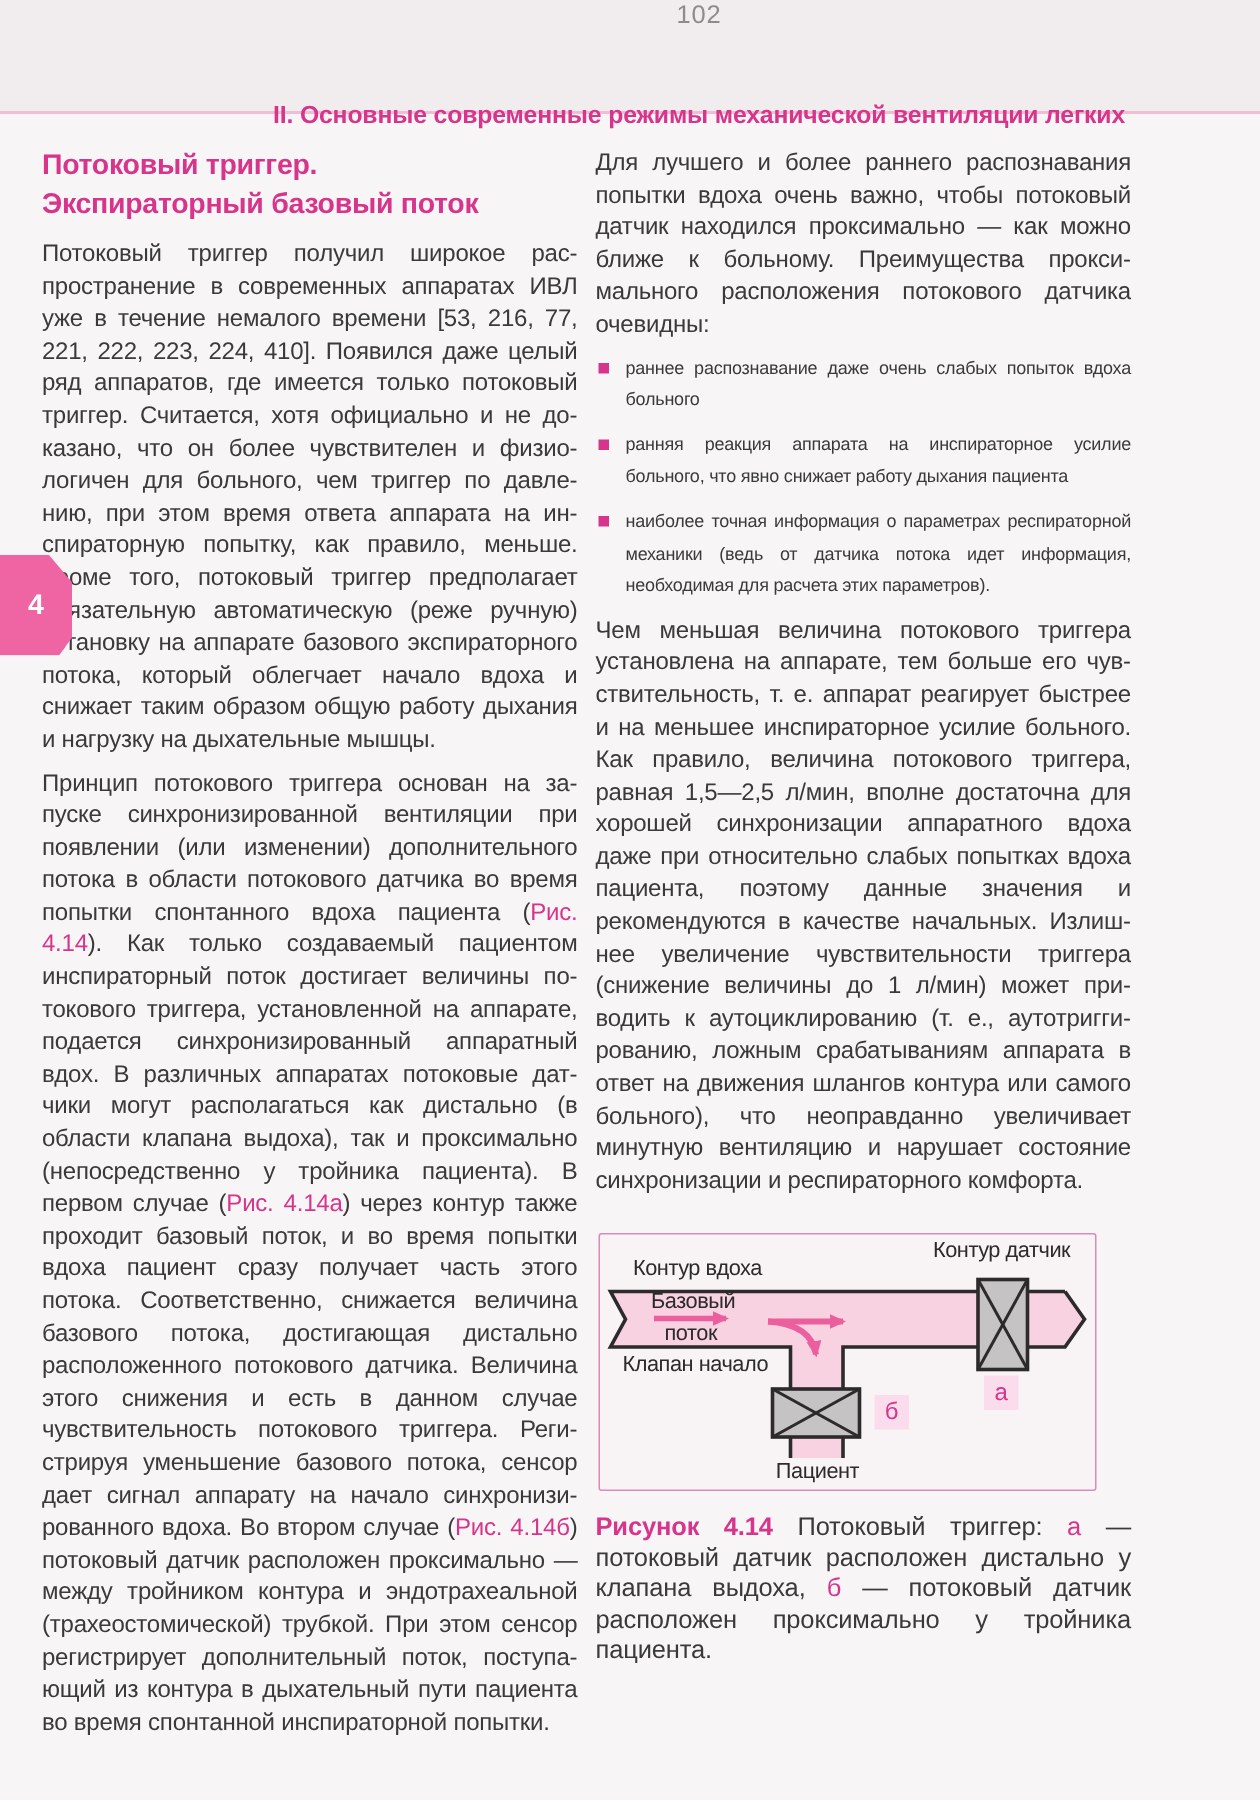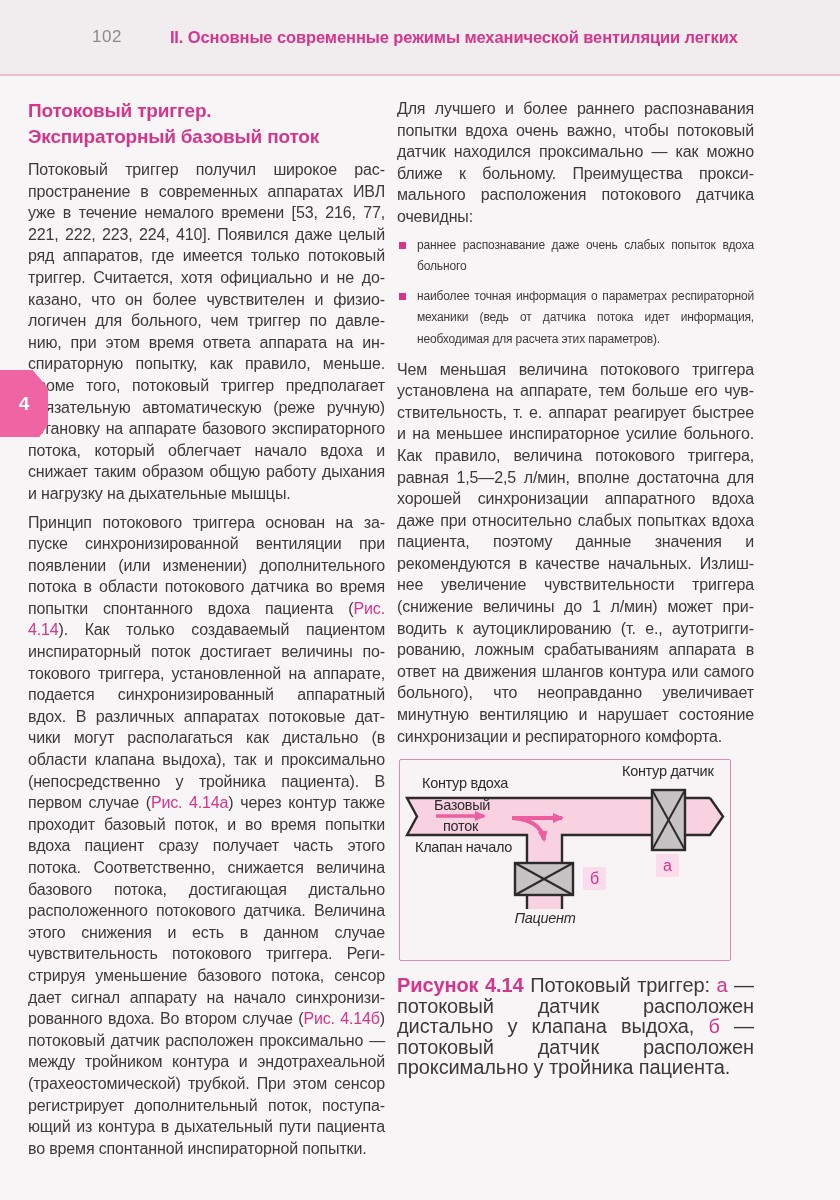--- a/index.html
+++ b/index.html
@@ -17,20 +17,21 @@
     position:relative;
   }
   .page-header{
     height:76px;
     background:var(--header-bg);
     border-bottom:2px solid var(--rule-pink);
     display:flex;
     align-items:center;
     padding-left:92px;
     gap:48px;
+    flex-direction:column;
   }
   .page-number{font-size:17px;color:var(--page-number);letter-spacing:.5px;}
   .chapter-title{font-size:16.5px;font-weight:700;color:var(--accent);letter-spacing:-.1px;}
   .side-tab{
     position:absolute;left:0;top:370px;width:48px;height:67px;
     background:var(--tab-bg);color:#fff;
     display:flex;align-items:center;justify-content:center;
     font-size:19px;font-weight:700;
     clip-path:polygon(0 0,68% 0,100% 27%,100% 82%,82% 100%,0 100%);
   }
@@ -59,37 +60,37 @@
   }
   .bullet-icon{
     flex:0 0 7px;width:7px;height:7px;background:var(--accent);
     margin:7px 11px 0 2px;
   }
   ul.bullets .li-text{
     font-size:12px;line-height:21.6px;letter-spacing:-.15px;text-align:justify;
     hyphens:manual;-webkit-hyphens:manual;flex:1;
   }
   figure.flow-figure{
-    position:relative;width:332px;height:202px;
+    position:relative;width:332px;height:172px;
     background:var(--figure-bg);
     border:1.5px solid var(--figure-border);
     border-radius:2px;
-    margin:12px 0 0 2px;
+    margin:24px 0 0 2px;
   }
   figure.flow-figure svg{position:absolute;left:0;top:0;}
   .fig-label{
     position:absolute;font-size:14.5px;line-height:17px;letter-spacing:-.3px;
     color:var(--tube-stroke);white-space:nowrap;
   }
   .fig-letter{
     position:absolute;width:23px;height:23px;background:var(--letter-bg);
     color:var(--accent);font-size:16px;line-height:23px;text-align:center;
   }
   p.caption{
-    font-size:20px;line-height:20.5px;letter-spacing:-.1px;text-align:justify;
+    font-size:17px;line-height:20.5px;letter-spacing:-.1px;text-align:justify;
     hyphens:manual;-webkit-hyphens:manual;
     margin-top:14px;
   }
 </style>
 </head>
 <body>
 
 <header class="page-header">
   <span class="page-number">102</span>
   <span class="chapter-title">II. Основные современные режимы механической вентиляции легких</span>
@@ -108,20 +109,24 @@
     <p class="body"><span>Принцип потокового триггера основан на за­пуске синхронизированной вентиляции при появлении (или изменении) дополнительно­го потока в области потокового датчика во время попытки спонтанного вдоха пациента (</span><span class="accent">Рис. 4.14</span><span>). Как только создаваемый пациентом инспираторный поток достигает величины по­токового триггера, установленной на аппарате, подается синхронизированный аппаратный вдох. В различных аппаратах потоковые дат­чики могут располагаться как дистально (в области клапана выдоха), так и проксимально (непосредственно у тройника пациента). В первом случае (</span><span class="accent">Рис. 4.14а</span><span>) через контур также проходит базовый поток, и во время попытки вдоха пациент сразу получает часть этого потока. Соответственно, снижается величи­на базового потока, достигающая дистально расположенного потокового датчика. Вели­чина этого снижения и есть в данном случае чувствительность потокового триггера. Реги­стрируя уменьшение базового потока, сенсор дает сигнал аппарату на начало синхронизи­рованного вдоха. Во втором случае (</span><span class="accent">Рис. 4.14б</span><span>) потоковый датчик расположен проксимально — между тройником контура и эндотрахеальной (трахеостомической) трубкой. При этом сенсор регистрирует дополнительный поток, поступа­ющий из контура в дыхательный пути пациента во время спонтанной инспираторной попытки.</span></p>
   </section>
 
   <section class="col">
     <p class="body"><span>Для лучшего и более раннего распознавания попытки вдоха очень важно, чтобы потоковый датчик находился проксимально — как можно ближе к больному. Преимущества прокси­мального расположения потокового датчика очевидны:</span></p>
 
     <ul class="bullets">
       <li>
         <span class="bullet-icon"></span>
         <span class="li-text">раннее распознавание даже очень слабых попыток вдоха больного</span>
+      </li>
+      <li>
+        <span class="bullet-icon"></span>
+        <span class="li-text">ранняя реакция аппарата на инспираторное усилие больного, что явно снижает работу дыхания пациента</span>
       </li>
       <li>
         <span class="bullet-icon"></span>
         <span class="li-text">наиболее точная информация о параметрах респираторной механики (ведь от датчика потока идет информация, необходимая для расчета этих параметров).</span>
       </li>
     </ul>
 
     <p class="body"><span>Чем меньшая величина потокового триггера установлена на аппарате, тем больше его чув­ствительность, т. е. аппарат реагирует быстрее и на меньшее инспираторное усилие больного. Как правило, величина потокового триггера, равная 1,5—2,5 л/мин, вполне достаточна для хорошей синхронизации аппаратного вдоха даже при относительно слабых попытках вдоха пациента, поэтому данные значения и рекомендуются в качестве начальных. Излиш­нее увеличение чувствительности триггера (снижение величины до 1 л/мин) может при­водить к аутоциклированию (т. е., аутотригги­рованию, ложным срабатываниям аппарата в ответ на движения шлангов контура или само­го больного), что неоправданно увеличивает минутную вентиляцию и нарушает состояние синхронизации и респираторного комфорта.</span></p>
 
     <figure class="flow-figure">
@@ -153,21 +158,21 @@
           <line x1="36" y1="56" x2="84" y2="56" stroke-width="3.6" marker-end="url(#ah)"></line>
           <line x1="112" y1="58" x2="162" y2="58" stroke-width="4" marker-end="url(#ah)"></line>
           <path d="M112,58 Q141,60 144,80" stroke-width="4" marker-end="url(#ah)"></path>
         </g>
       </svg>
       <div class="fig-label" style="left:22px;top:15px;">Контур вдоха</div>
       <div class="fig-label" style="left:222px;top:3px;">Контур датчик</div>
       <div class="fig-label" style="left:34px;top:37px;">Базовый</div>
       <div class="fig-label" style="left:43px;top:58px;">поток</div>
       <div class="fig-label" style="left:15px;top:79px;">Клапан начало</div>
-      <div class="fig-label" style="left:104px;top:150px;width:82px;text-align:center;font-style:italic;">Пациент</div>
+      <div class="fig-label" style="left:104px;top:150px;width:82px;text-align:center;">Пациент</div>
       <div class="fig-letter" style="left:256px;top:94px;">а</div>
       <div class="fig-letter" style="left:183px;top:107px;">б</div>
     </figure>
 
     <p class="caption"><span class="accent-bold">Рисунок 4.14</span><span> Потоковый триггер: </span><span class="accent">а</span><span> — потоковый датчик расположен дистально у клапана выдоха, </span><span class="accent">б</span><span> — потоковый датчик расположен проксимально у тройника пациента.</span></p>
   </section>
 
 </main>
 
 </body></html>

